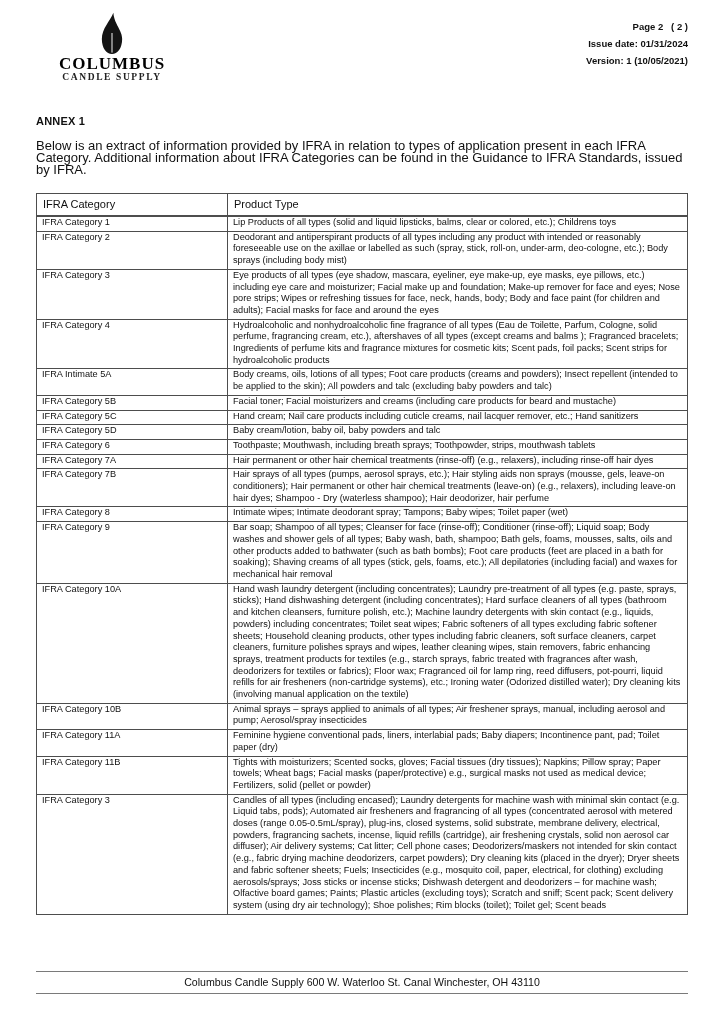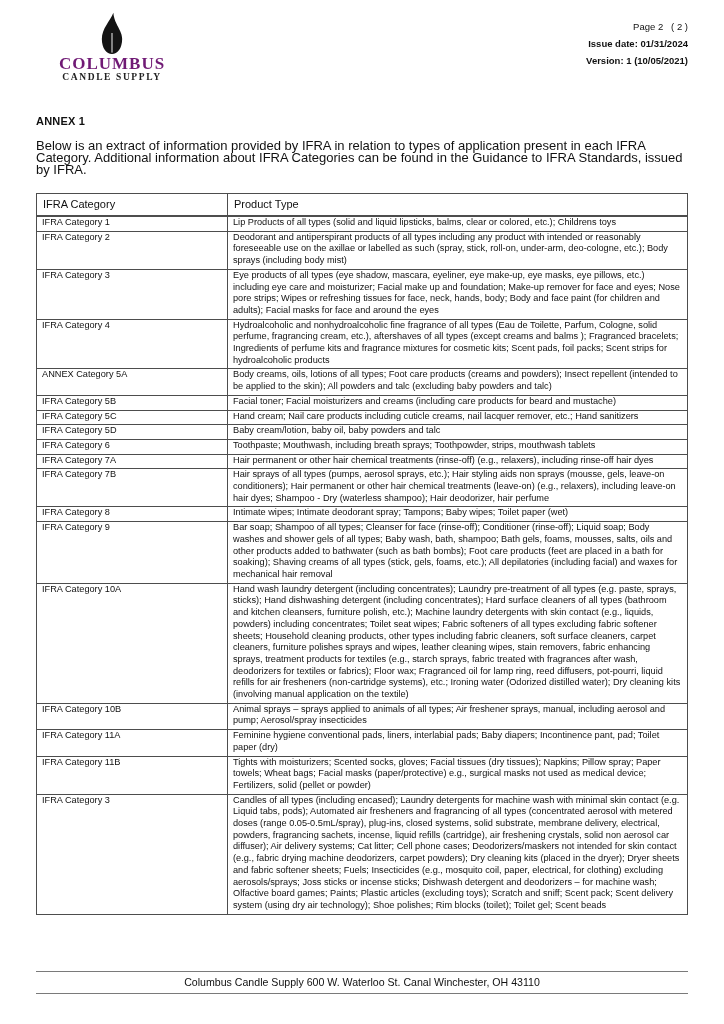--- a/index.html
+++ b/index.html
@@ -16,28 +16,28 @@
   .content{margin:0 36px;}
   
   .top-header{
     display:flex;justify-content:space-between;align-items:flex-start;
     padding-top:12px;height:72px;
   }
   .logo-block{width:120px;text-align:center;margin-left:16px;}
   .logo-flame{display:block;margin:0 auto;height:44px;width:34px;}
   .logo-name{
     font-family:"Liberation Serif","DejaVu Serif",serif;
-    font-weight:700;font-size:17px;letter-spacing:1px;line-height:16px;color:#701a75;
+    font-weight:700;font-size:17px;letter-spacing:1px;line-height:16px;color:#000000;
   }
   .logo-sub{
     font-family:"Liberation Serif","DejaVu Serif",serif;
     font-weight:700;font-size:9.5px;letter-spacing:1.6px;line-height:11px;color:#222;
   }
   .doc-meta{text-align:right;font-size:9.5px;line-height:17px;padding-top:6px;}
-  .doc-meta .m-page{font-weight:400;white-space:pre;}
+  .doc-meta .m-page{font-weight:700;white-space:pre;}
   .doc-meta .m-bold{font-weight:700;}
   
   .annex-title{font-size:11px;font-weight:700;margin-top:31px;letter-spacing:.2px;}
   .intro{font-size:13px;line-height:12px;margin-top:13px;max-width:652px;}
   
   table.ifra{
     border-collapse:collapse;width:652px;margin-top:17px;
     table-layout:fixed;
   }
   table.ifra,table.ifra th,table.ifra td{border:1px solid #4d4d4d;}
@@ -102,21 +102,21 @@
           </tr>
           <tr>
             <td class="col-cat">IFRA Category 3</td>
             <td class="col-type">Eye products of all types (eye shadow, mascara, eyeliner, eye make-up, eye masks, eye pillows, etc.) including eye care and moisturizer; Facial make up and foundation; Make-up remover for face and eyes; Nose pore strips; Wipes or refreshing tissues for face, neck, hands, body; Body and face paint (for children and adults); Facial masks for face and around the eyes</td>
           </tr>
           <tr>
             <td class="col-cat">IFRA Category 4</td>
             <td class="col-type">Hydroalcoholic and nonhydroalcoholic fine fragrance of all types (Eau de Toilette, Parfum, Cologne, solid perfume, fragrancing cream, etc.), aftershaves of all types (except creams and balms ); Fragranced bracelets; Ingredients of perfume kits and fragrance mixtures for cosmetic kits; Scent pads, foil packs; Scent strips for hydroalcoholic products</td>
           </tr>
           <tr>
-            <td class="col-cat">ANNEX Category 5A</td>
+            <td class="col-cat">IFRA Intimate 5A</td>
             <td class="col-type">Body creams, oils, lotions of all types; Foot care products (creams and powders); Insect repellent (intended to be applied to the skin); All powders and talc (excluding baby powders and talc)</td>
           </tr>
           <tr>
             <td class="col-cat">IFRA Category 5B</td>
             <td class="col-type">Facial toner; Facial moisturizers and creams (including care products for beard and mustache)</td>
           </tr>
           <tr>
             <td class="col-cat">IFRA Category 5C</td>
             <td class="col-type">Hand cream; Nail care products including cuticle creams, nail lacquer remover, etc.; Hand sanitizers</td>
           </tr>

